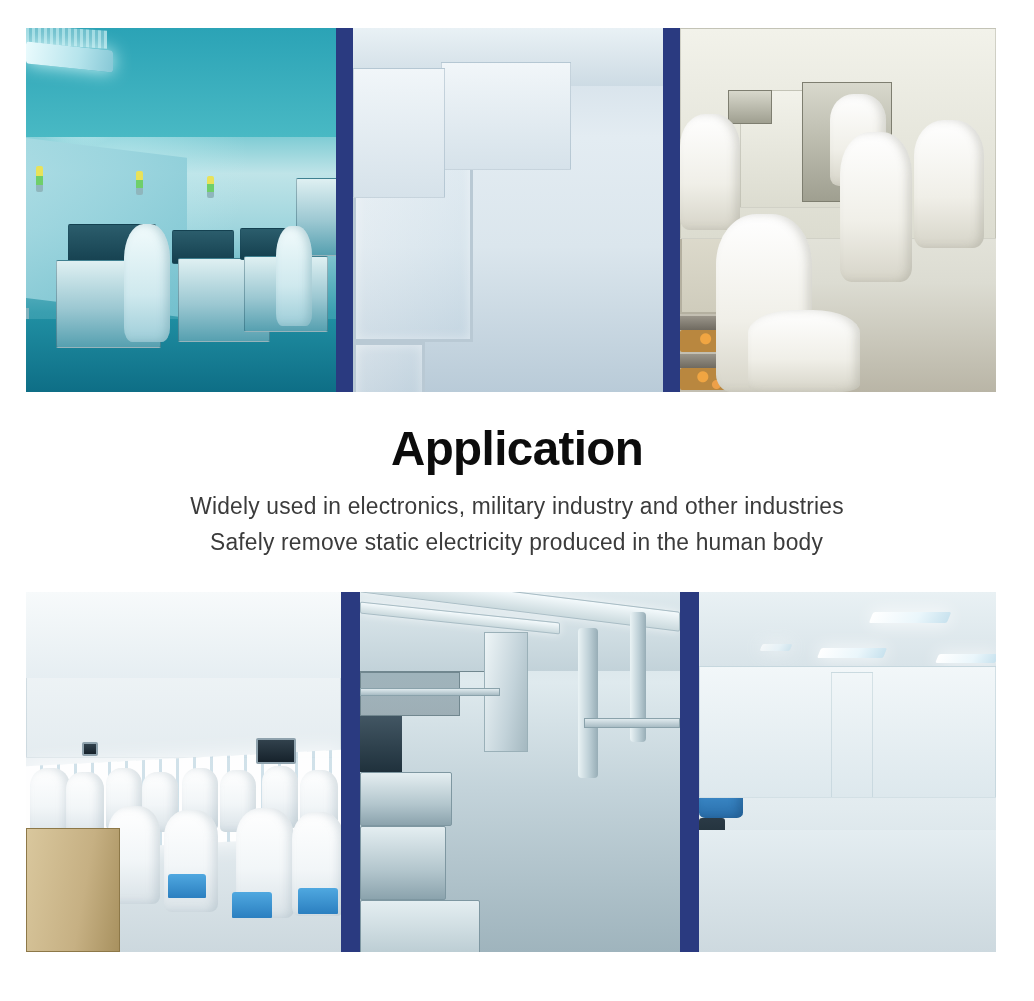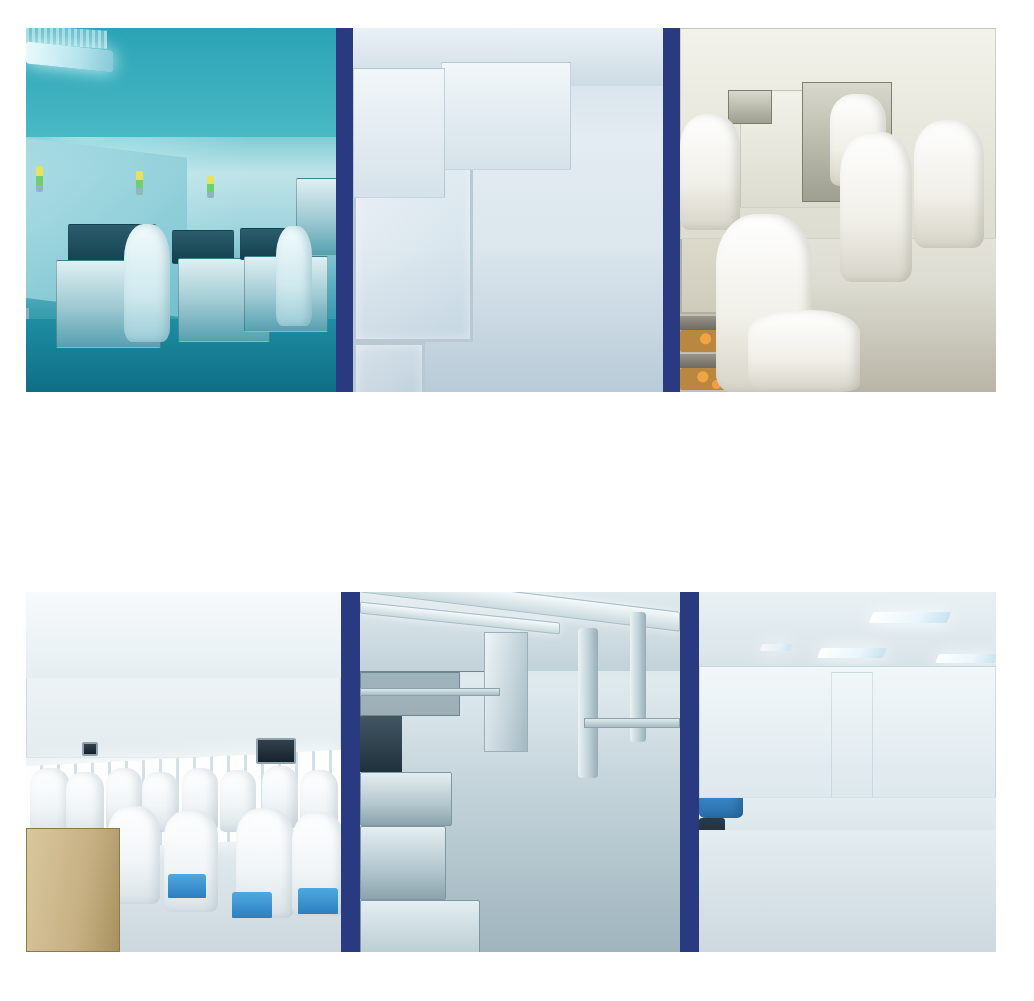--- a/index.html
+++ b/index.html
@@ -428,20 +428,25 @@
         <div class="worker" style="left:150px;top:66px;width:56px;height:92px"></div>
 
         <div class="worker" style="left:160px;top:104px;width:72px;height:150px"></div>
 
         <div class="worker" style="left:234px;top:92px;width:70px;height:128px"></div>
 
       </div>
     </div>
   </div>
 
+  <div class="caption">
+    <div class="caption-title">Application</div>
+    <div class="caption-line">Widely used in electronics, military industry and other industries</div>
+    <div class="caption-line">Safely remove static electricity produced in the human body</div>
+  </div>
 
   <div class="strip strip-bottom">
 
     <div class="panel p4" style="width:315px">
       <div class="scene">
         <div class="ceiling"></div>
         <div class="wallpanel" style="left:0;top:0;width:100%;height:46%"></div>
         <div class="windows" style="left:0;top:72px;width:100%;height:86px;transform:skewY(-3deg)"></div>
         <div class="monitor" style="left:230px;top:146px;width:40px;height:26px"></div>
         <div class="monitor" style="left:56px;top:150px;width:16px;height:14px"></div>

